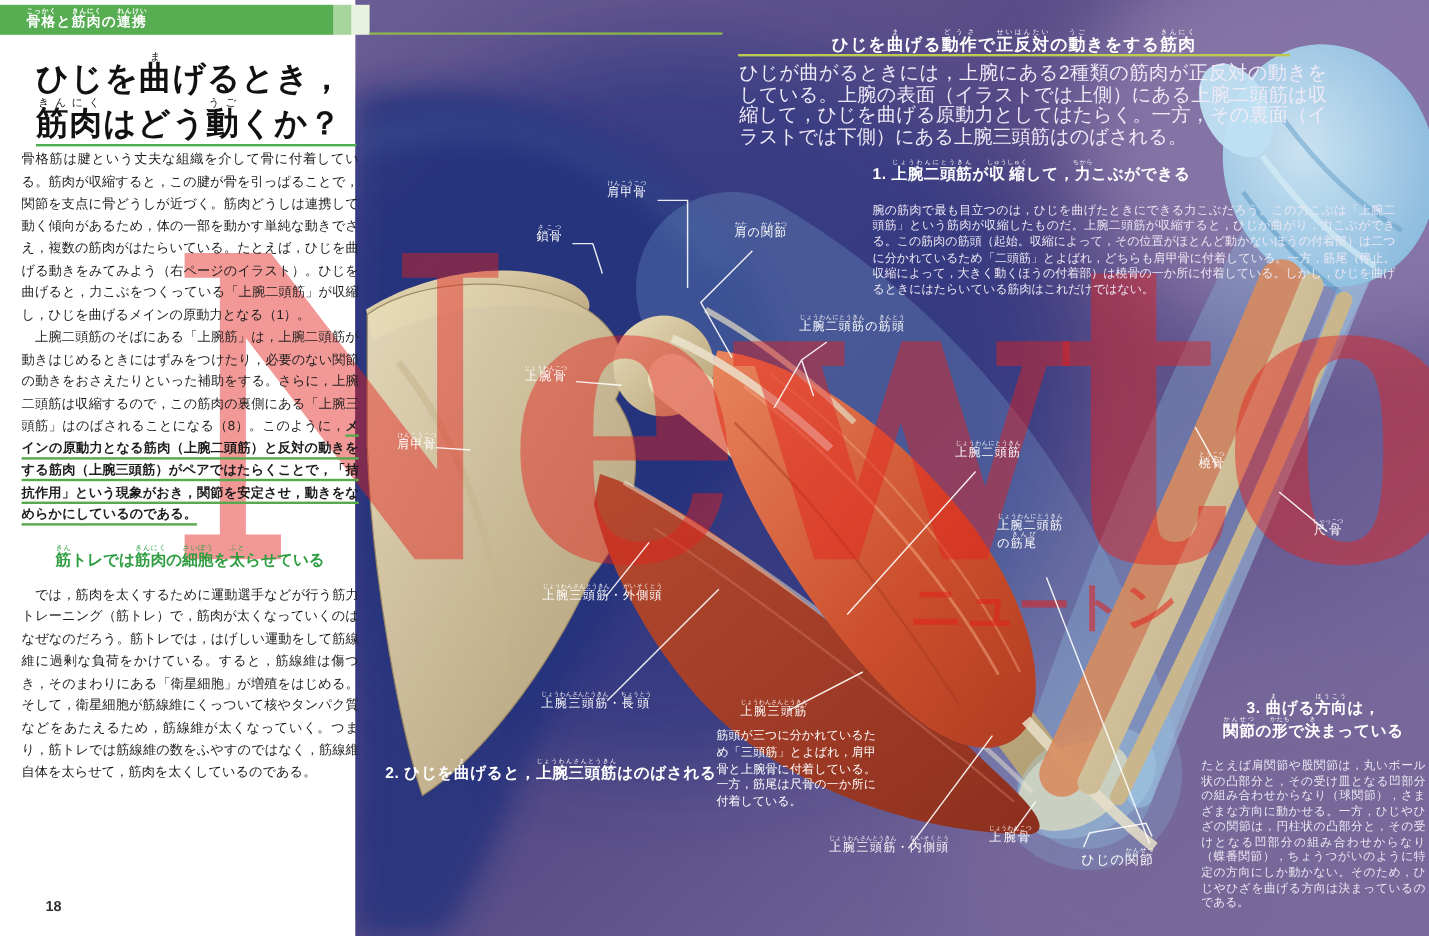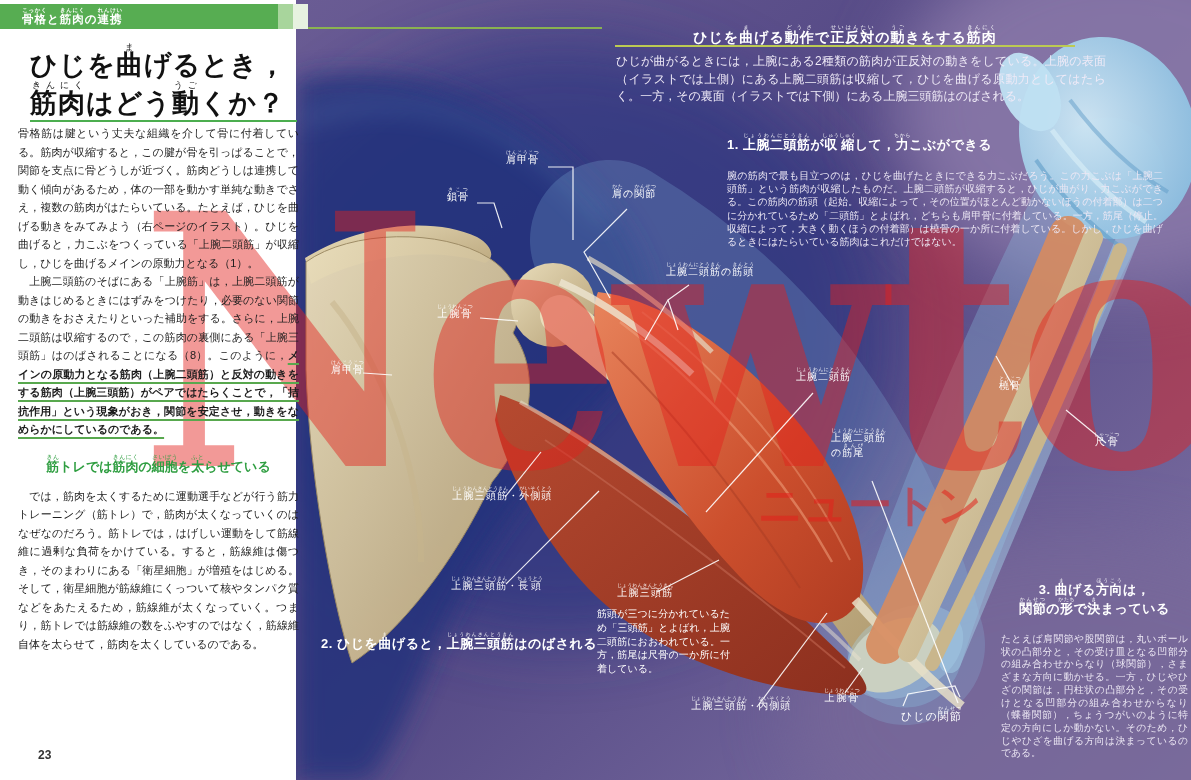--- a/index.html
+++ b/index.html
@@ -35,21 +35,21 @@
   .subhead rt{font-size:6px;font-weight:normal;}
   .pageno{position:absolute;left:38px;top:748px;font-size:12px;color:#333;font-weight:bold;}
 
   
   .rp-heading{position:absolute;left:610px;top:24px;width:470px;text-align:center;color:#fff;
               font-weight:bold;font-size:14px;line-height:18px;letter-spacing:1px;}
   .rp-heading rt{font-size:5.5px;font-weight:normal;}
   .rule-a{position:absolute;left:308px;top:27px;width:294px;height:2px;background:#8fbc4a;opacity:.9;}
   .rule-b{position:absolute;left:615px;top:45px;width:460px;height:2px;background:#bcca52;}
   .intro{position:absolute;left:616px;top:53px;width:490px;color:#efeaf7;
-         font-size:12px;line-height:17.5px;text-align:justify;}
+         font-size:16px;line-height:17.5px;text-align:justify;}
 
   .sec h3{color:#fff;font-size:13px;line-height:17px;font-weight:bold;letter-spacing:.5px;}
   .sec h3 rt{font-size:5px;font-weight:normal;}
   .sec p{margin-top:16px;color:#ece7f4;font-size:10px;line-height:13.2px;text-align:justify;}
   .sec1{position:absolute;left:727px;top:133px;width:436px;}
   .sec2{position:absolute;left:321px;top:632px;width:294px;}
   .sec3{position:absolute;left:1001px;top:578px;width:187px;}
   .sec3 h3{text-align:center;line-height:16px;}
   .sec3 p{font-size:9.8px;line-height:12.7px;}
 
@@ -177,21 +177,21 @@
 
   <h1 class="title">ひじを<ruby>曲<rt>ま</rt></ruby>げるとき，<br><ruby>筋肉<rt>きんにく</rt></ruby>はどう<ruby>動<rt>うご</rt></ruby>くか？</h1>
   <div class="title-rule"></div>
 
   <div class="body-col">
     <p>骨格筋は腱という丈夫な組織を介して骨に付着している。筋肉が収縮すると，この腱が骨を引っぱることで，関節を支点に骨どうしが近づく。筋肉どうしは連携して動く傾向があるため，体の一部を動かす単純な動きでさえ，複数の筋肉がはたらいている。たとえば，ひじを曲げる動きをみてみよう（右ページのイラスト）。ひじを曲げると，力こぶをつくっている「上腕二頭筋」が収縮し，ひじを曲げるメインの原動力となる（1）。</p>
     <p><span>　上腕二頭筋のそばにある「上腕筋」は，上腕二頭筋が動きはじめるときにはずみをつけたり，必要のない関節の動きをおさえたりといった補助をする。さらに，上腕二頭筋は収縮するので，この筋肉の裏側にある「上腕三頭筋」はのばされることになる（8）。このように，</span><span class="em">メインの原動力となる筋肉（上腕二頭筋）と反対の動きをする筋肉（上腕三頭筋）がペアではたらくことで，「拮抗作用」という現象がおき，関節を安定させ，動きをなめらかにしているのである。</span></p>
     <span class="subhead"><ruby>筋<rt>きん</rt></ruby>トレでは<ruby>筋肉<rt>きんにく</rt></ruby>の<ruby>細胞<rt>さいぼう</rt></ruby>を<ruby>太<rt>ふと</rt></ruby>らせている</span>
     <p>　では，筋肉を太くするために運動選手などが行う筋力トレーニング（筋トレ）で，筋肉が太くなっていくのはなぜなのだろう。筋トレでは，はげしい運動をして筋線維に過剰な負荷をかけている。すると，筋線維は傷つき，そのまわりにある「衛星細胞」が増殖をはじめる。そして，衛星細胞が筋線維にくっついて核やタンパク質などをあたえるため，筋線維が太くなっていく。つまり，筋トレでは筋線維の数をふやすのではなく，筋線維自体を太らせて，筋肉を太くしているのである。</p>
   </div>
-  <div class="pageno">23</div>
+  <div class="pageno">18</div>
 
   <div class="rule-a"></div>
   <div class="rule-b"></div>
   <div class="rp-heading">ひじを<ruby>曲<rt>ま</rt></ruby>げる<ruby>動作<rt>どうさ</rt></ruby>で<ruby>正反対<rt>せいはんたい</rt></ruby>の<ruby>動<rt>うご</rt></ruby>きをする<ruby>筋肉<rt>きんにく</rt></ruby></div>
   <div class="intro">ひじが曲がるときには，上腕にある2種類の筋肉が正反対の動きをしている。上腕の表面（イラストでは上側）にある上腕二頭筋は収縮して，ひじを曲げる原動力としてはたらく。一方，その裏面（イラストでは下側）にある上腕三頭筋はのばされる。</div>
 
   <div class="sec sec1">
     <h3>1. <ruby>上腕二頭筋<rt>じょうわんにとうきん</rt></ruby>が<ruby>収縮<rt>しゅうしゅく</rt></ruby>して，<ruby>力<rt>ちから</rt></ruby>こぶができる</h3>
     <p>腕の筋肉で最も目立つのは，ひじを曲げたときにできる力こぶだろう。この力こぶは「上腕二頭筋」という筋肉が収縮したものだ。上腕二頭筋が収縮すると，ひじが曲がり，力こぶができる。この筋肉の筋頭（起始。収縮によって，その位置がほとんど動かないほうの付着部）は二つに分かれているため「二頭筋」とよばれ，どちらも肩甲骨に付着している。一方，筋尾（停止。収縮によって，大きく動くほうの付着部）は橈骨の一か所に付着している。しかし，ひじを曲げるときにはたらいている筋肉はこれだけではない。</p>
   </div>
@@ -231,18 +231,18 @@
   <div class="lbl" style="left:437px;top:304px;"><ruby>上腕骨<rt>じょうわんこつ</rt></ruby></div>
   <div class="lbl" style="left:331px;top:360px;"><ruby>肩甲骨<rt>けんこうこつ</rt></ruby></div>
   <div class="lbl" style="left:666px;top:262px;"><ruby>上腕二頭筋<rt>じょうわんにとうきん</rt></ruby>の<ruby>筋頭<rt>きんとう</rt></ruby></div>
   <div class="lbl" style="left:796px;top:367px;"><ruby>上腕二頭筋<rt>じょうわんにとうきん</rt></ruby></div>
   <div class="lbl" style="left:831px;top:428px;"><ruby>上腕二頭筋<rt>じょうわんにとうきん</rt></ruby><br>の<ruby>筋尾<rt>きんび</rt></ruby></div>
   <div class="lbl" style="left:999px;top:376px;"><ruby>橈骨<rt>とうこつ</rt></ruby></div>
   <div class="lbl" style="left:1094px;top:432px;"><ruby>尺骨<rt>しゃっこつ</rt></ruby></div>
   <div class="lbl" style="left:452px;top:486px;"><ruby>上腕三頭筋<rt>じょうわんさんとうきん</rt></ruby>・<ruby>外側頭<rt>がいそくとう</rt></ruby></div>
   <div class="lbl" style="left:451px;top:576px;"><ruby>上腕三頭筋<rt>じょうわんさんとうきん</rt></ruby>・<ruby>長頭<rt>ちょうとう</rt></ruby></div>
   <div class="lbl" style="left:617px;top:583px;"><ruby>上腕三頭筋<rt>じょうわんさんとうきん</rt></ruby></div>
-  <div class="note">筋頭が三つに分かれているため「三頭筋」とよばれ，上腕二頭筋におおわれている。一方，筋尾は尺骨の一か所に付着している。</div>
+  <div class="note">筋頭が三つに分かれているため「三頭筋」とよばれ，肩甲骨と上腕骨に付着している。一方，筋尾は尺骨の一か所に付着している。</div>
   <div class="lbl" style="left:691px;top:696px;"><ruby>上腕三頭筋<rt>じょうわんさんとうきん</rt></ruby>・<ruby>内側頭<rt>ないそくとう</rt></ruby></div>
   <div class="lbl" style="left:824px;top:688px;"><ruby>上腕骨<rt>じょうわんこつ</rt></ruby></div>
   <div class="lbl lbl-lg" style="left:901px;top:706px;">ひじの<ruby>関節<rt>かんせつ</rt></ruby></div>
 
 </div>
 
 </body></html>

